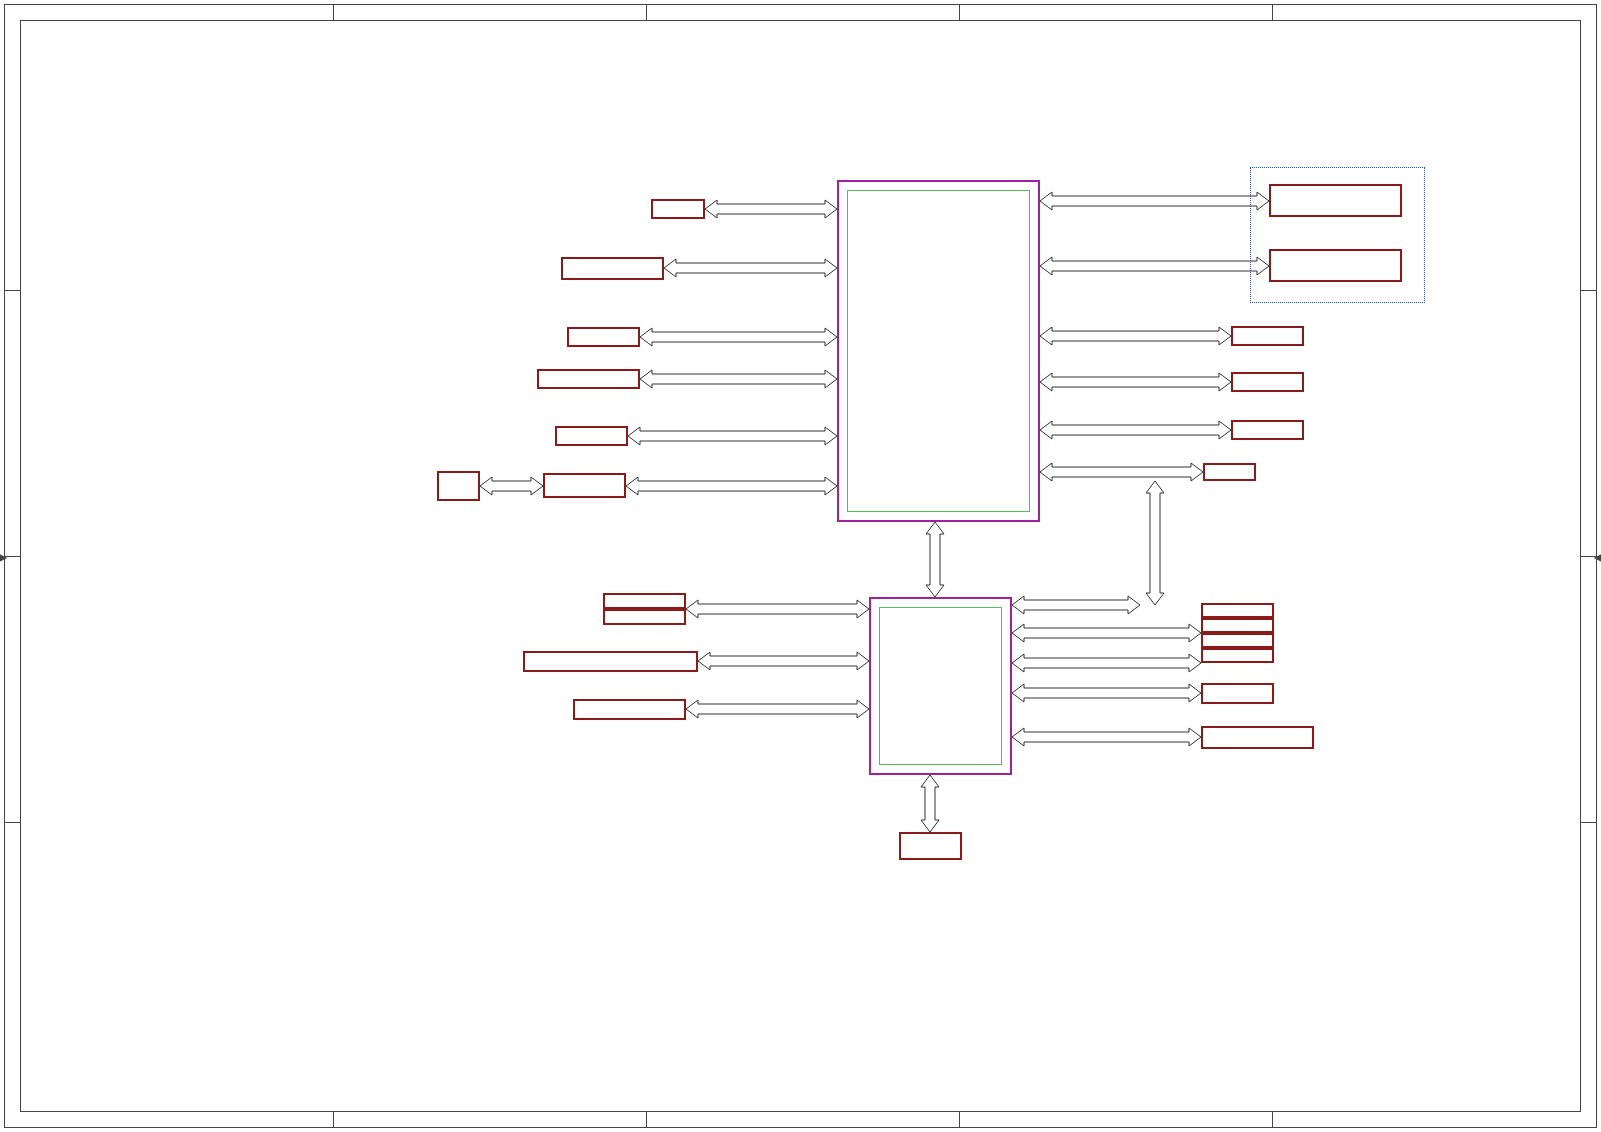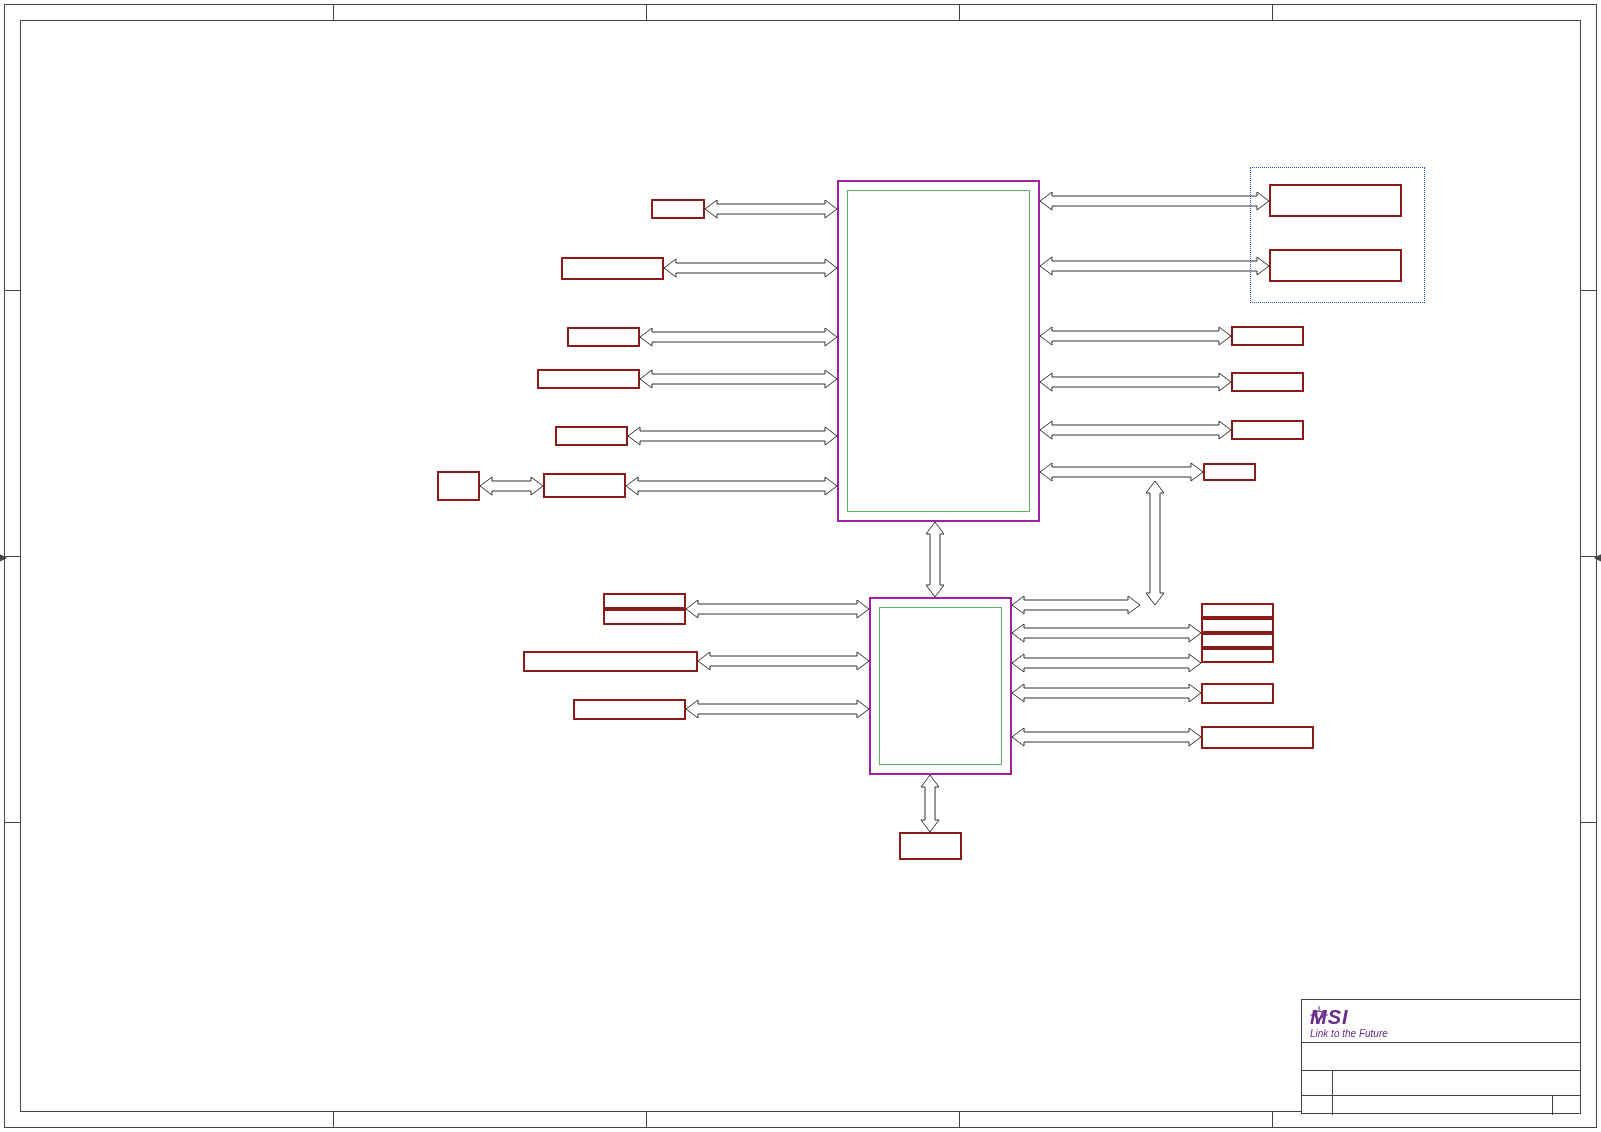--- a/index.html
+++ b/index.html
@@ -110,30 +110,14 @@
       <div class="bx" style="left: 573px; top: 699px; width: 113px; height: 21px;"></div>
       <div class="bx" style="left: 1201px; top: 603px; width: 73px; height: 15px;"></div>
       <div class="bx" style="left: 1201px; top: 618px; width: 73px; height: 15px;"></div>
       <div class="bx" style="left: 1201px; top: 633px; width: 73px; height: 15px;"></div>
       <div class="bx" style="left: 1201px; top: 648px; width: 73px; height: 15px;"></div>
       <div class="bx" style="left: 1201px; top: 683px; width: 73px; height: 21px;"></div>
       <div class="bx" style="left: 1201px; top: 726px; width: 113px; height: 23px;"></div>
       <div class="bx" style="left: 899px; top: 832px; width: 63px; height: 28px;"></div>
     </div>
 
-  <div class="corner">
-    <div class="logo">
-      <svg width="18" height="18">
-          <g stroke="#6A2A8A" stroke-width="1" fill="none">
-            <circle cx="9" cy="9" r="4"></circle>
-            <path d="M9 0v5M9 13v5M0 9h5M13 9h5"></path>
-          </g>
-        </svg><span>MSI</span>
-    </div>
-    <div class="tag">Link to the Future</div>
-    <div class="hline" style="top:42px"></div>
-    <div class="hline" style="top:70px"></div>
-    <div class="hline" style="top:95px"></div>
-    <div class="vline" style="left:30px;top:70px;height:45px"></div>
-    <div class="vline" style="left:250px;top:95px;height:20px"></div>
-  </div>
 
 </div>
 
 </body></html>

